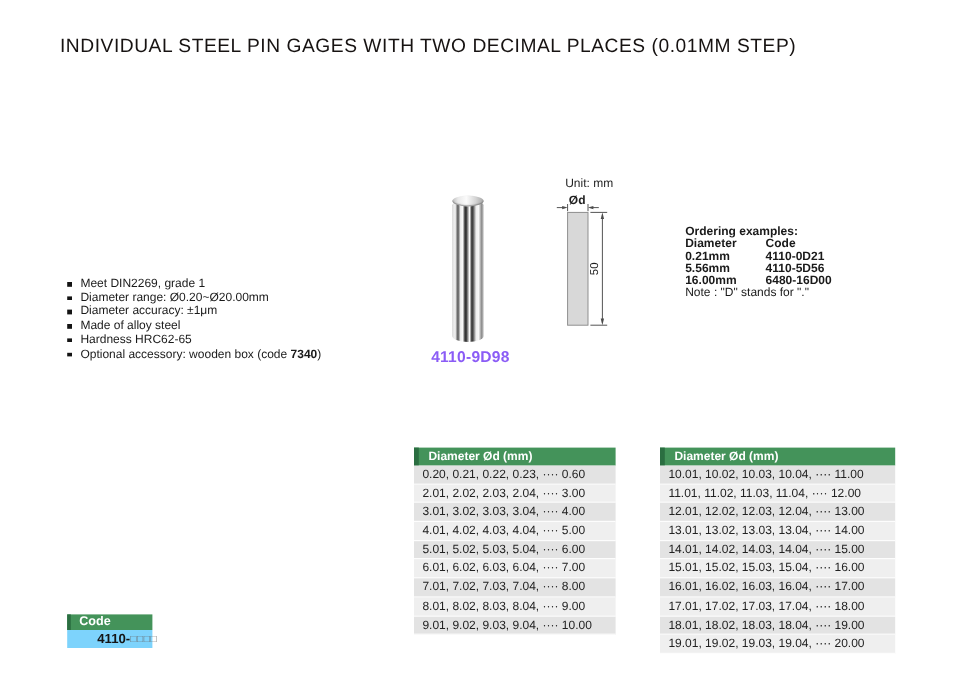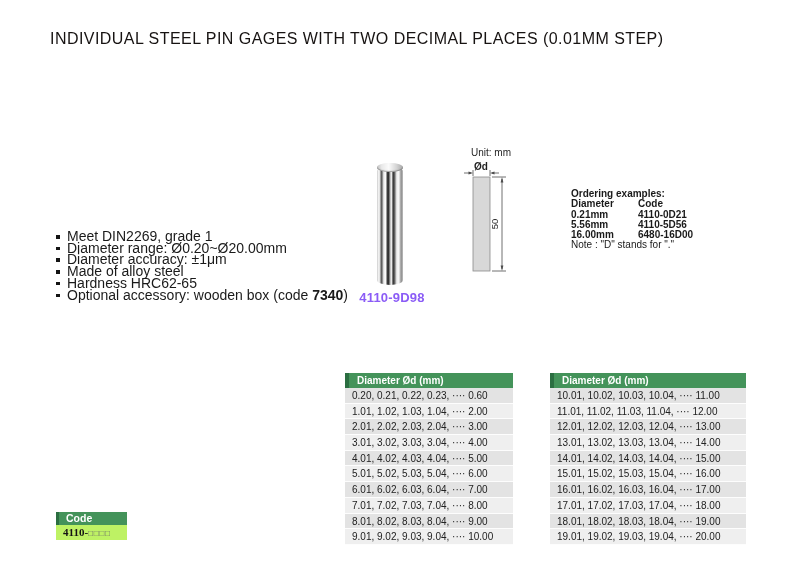--- a/index.html
+++ b/index.html
@@ -7,21 +7,21 @@
     position:relative;width:800px;height:573px;background:#ffffff;
     font-family:"Liberation Sans",sans-serif;color:#1a1a1a;overflow:hidden;
   }
   
   .title{
     position:absolute;left:50px;top:30px;
     font-size:16px;font-weight:normal;letter-spacing:0.45px;color:#171312;
     white-space:nowrap;
   }
   
-  .features{position:absolute;left:56px;top:231px;font-size:14px;line-height:11.7px;}
+  .features{position:absolute;left:56px;top:231px;font-size:10px;line-height:11.7px;}
   .feat{position:relative;padding-left:11px;white-space:nowrap;}
   .feat::before{
     content:"";position:absolute;left:0;top:4px;width:3.5px;height:3.5px;background:#141414;
   }
   .feat b{font-weight:bold;margin-top:36px;}
   
   .pin{position:absolute;left:377px;top:163px;width:26px;height:122px;}
   .pin-body{
     position:absolute;left:0;top:4px;width:26px;height:118px;
     border-radius:13px 13px 13px 13px / 4px 4px 5px 5px;
@@ -72,22 +72,22 @@
   .tbody div:nth-child(odd){background:var(--row-odd,#e3e3e3);}
   .tbody div:nth-child(even){background:var(--row-even,#efefef);}
   
   .codeblock{position:absolute;left:56px;top:512px;width:71px;}
   .code-head{
     height:13px;line-height:13px;background:var(--green,#44935a);
     border-left:3px solid var(--green-dark,#2b6e41);
     color:#fff;font-weight:bold;font-size:10.5px;padding-left:7px;box-sizing:border-box;
   }
   .code-val{
-    height:15px;line-height:15px;background:#bef264;font-size:11px;font-weight:bold;
-    padding-left:7px;box-sizing:border-box;white-space:nowrap;color:#141414;font-family:Liberation Serif, serif;
+    height:15px;line-height:15px;background:#7dd3fc;font-size:11px;font-weight:bold;
+    padding-left:25px;box-sizing:border-box;white-space:nowrap;color:#141414;
   }
   .code-squares{font-weight:normal;font-size:8.5px;color:#6a6a6a;letter-spacing:0.5px;vertical-align:0.5px;}
 </style>
 </head>
 <body>
 
 <div class="page">
 
   <div class="title">INDIVIDUAL STEEL PIN GAGES WITH TWO DECIMAL PLACES (0.01MM STEP)</div>
 
@@ -147,21 +147,20 @@
       <span class="ord-c1">16.00mm</span>
       <span>6480-16D00</span>
     </div>
     <div>Note : "D"  stands for "."</div>
   </div>
 
   <div class="dtable dtable-left">
     <div class="thead">Diameter Ød (mm)</div>
     <div class="tbody">
         <div>0.20, 0.21, 0.22, 0.23, ···· 0.60</div>
-        <div>1.01, 1.02, 1.03, 1.04, ···· 2.00</div>
         <div>2.01, 2.02, 2.03, 2.04, ···· 3.00</div>
         <div>3.01, 3.02, 3.03, 3.04, ···· 4.00</div>
         <div>4.01, 4.02, 4.03, 4.04, ···· 5.00</div>
         <div>5.01, 5.02, 5.03, 5.04, ···· 6.00</div>
         <div>6.01, 6.02, 6.03, 6.04, ···· 7.00</div>
         <div>7.01, 7.02, 7.03, 7.04, ···· 8.00</div>
         <div>8.01, 8.02, 8.03, 8.04, ···· 9.00</div>
         <div>9.01, 9.02, 9.03, 9.04, ···· 10.00</div>
       </div>
   </div>

